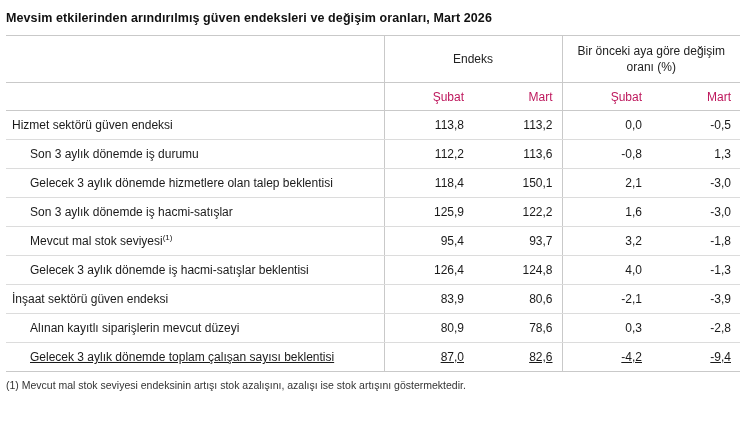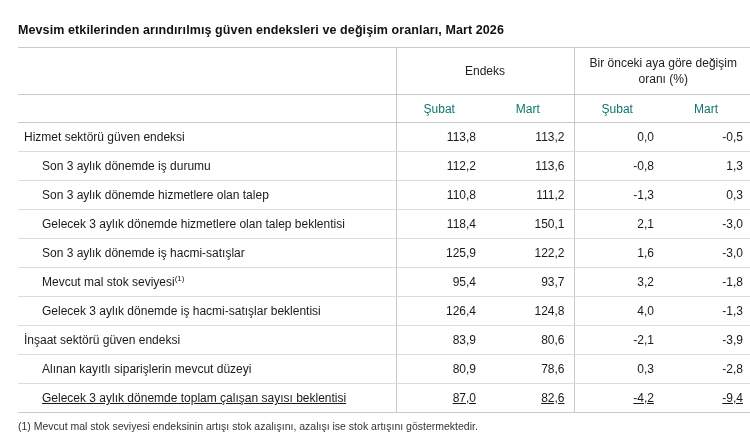--- a/index.html
+++ b/index.html
@@ -12,21 +12,21 @@
     height: 442px;
     font-family: "Liberation Sans", sans-serif;
     color: #1a1a1a;
     -webkit-font-smoothing: antialiased;
   }
   .page {
     position: relative;
     width: 750px;
     height: 442px;
     box-sizing: border-box;
-    padding: 12px;
+    padding: 0;
   }
   .doc-title {
     font-size: 12.5px;
     font-weight: bold;
     color: #111111;
     padding: 11px 0 10px 6px;
     letter-spacing: 0.1px;
   }
   table.data {
     border-collapse: collapse;
@@ -55,22 +55,22 @@
   }
   .hdr-top th.grp {
     border-left: 1px solid #c9c9c9;
   }
   .hdr-sub th {
     border-bottom: 1px solid #c9c9c9;
     height: 27px;
     vertical-align: middle;
     font-weight: normal;
     font-size: 12px;
-    color: #0f766e;
-    text-align: center;
+    color: #be185d;
+    text-align: right;
     padding: 0 9px 0 6px;
   }
   .hdr-sub th.blank { border-bottom: 1px solid #c9c9c9; }
   .hdr-sub th.sep { border-left: 1px solid #c9c9c9; }
   tbody td {
     height: 28px;
     border-bottom: 1px solid #dcdcdc;
     font-size: 12px;
     color: #1a1a1a;
     padding: 0 9px 0 6px;
@@ -144,27 +144,20 @@
           <td class="num">-0,5</td>
         </tr>
         <tr>
           <td class="label indent">Son 3 aylık dönemde iş durumu</td>
           <td class="num sep">112,2</td>
           <td class="num">113,6</td>
           <td class="num sep">-0,8</td>
           <td class="num">1,3</td>
         </tr>
         <tr>
-          <td class="label indent">Son 3 aylık dönemde hizmetlere olan talep</td>
-          <td class="num sep">110,8</td>
-          <td class="num">111,2</td>
-          <td class="num sep">-1,3</td>
-          <td class="num">0,3</td>
-        </tr>
-        <tr>
           <td class="label indent">Gelecek 3 aylık dönemde hizmetlere olan talep beklentisi</td>
           <td class="num sep">118,4</td>
           <td class="num">150,1</td>
           <td class="num sep">2,1</td>
           <td class="num">-3,0</td>
         </tr>
         <tr>
           <td class="label indent">Son 3 aylık dönemde iş hacmi-satışlar</td>
           <td class="num sep">125,9</td>
           <td class="num">122,2</td>

